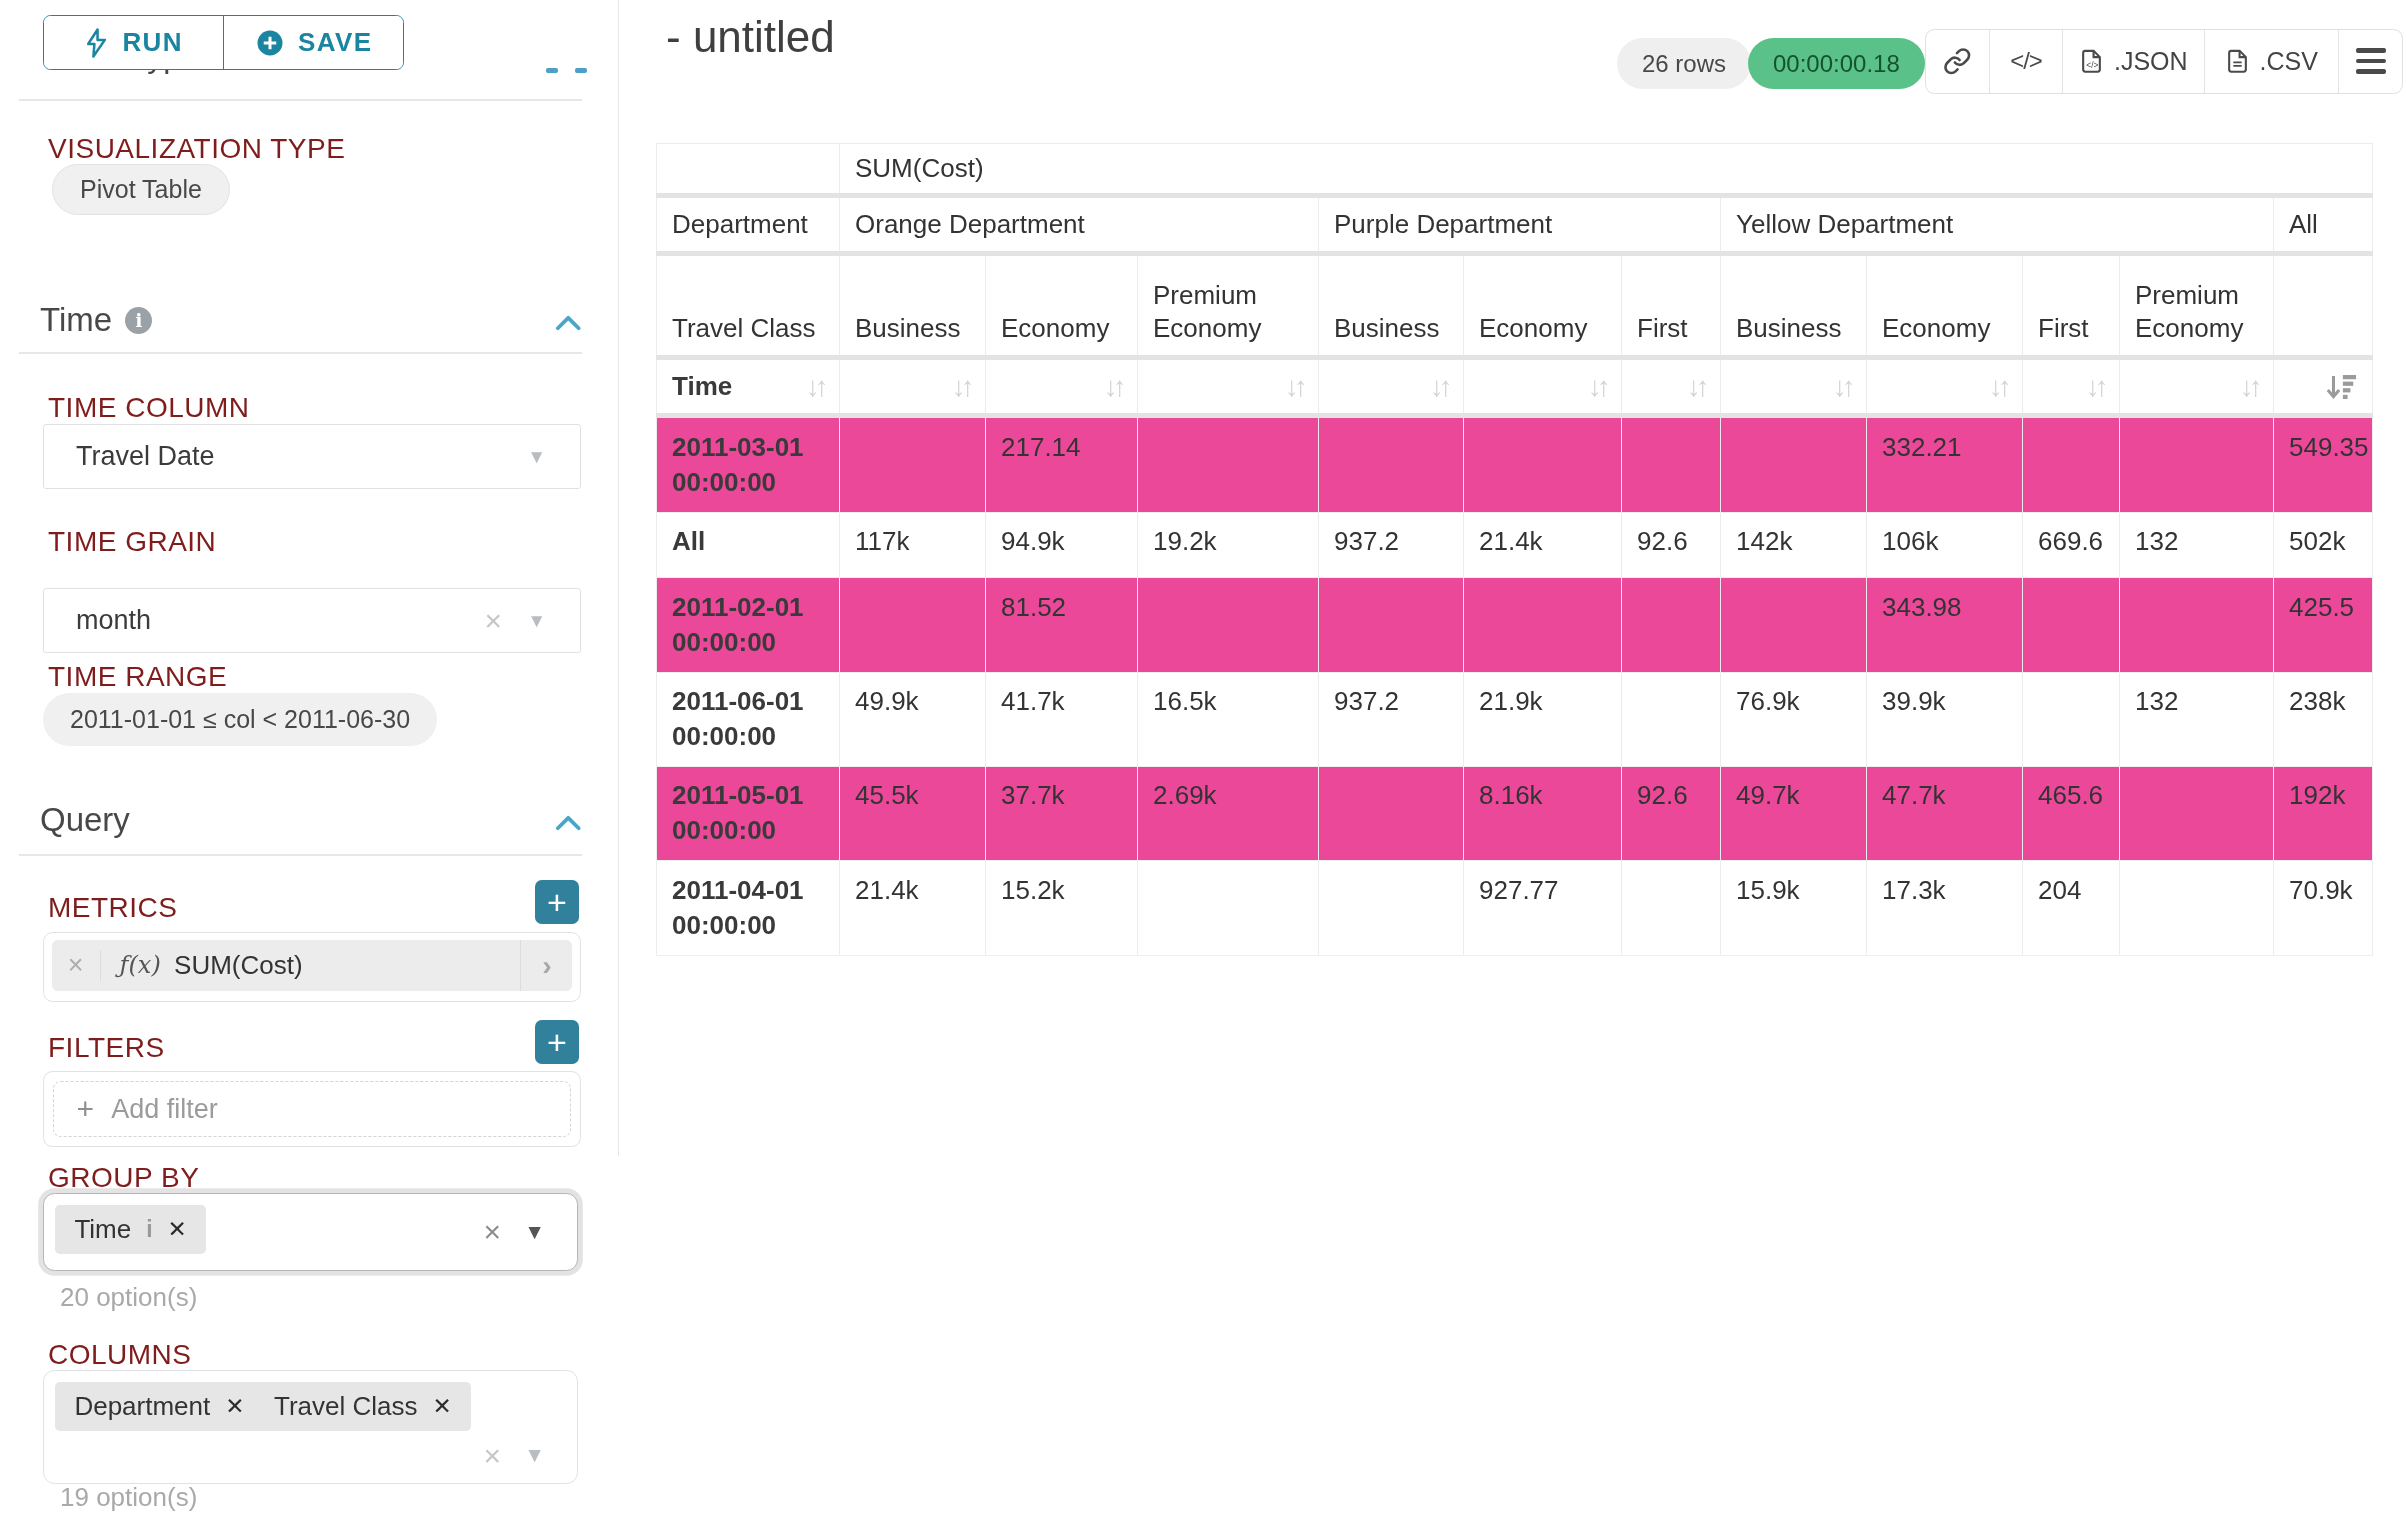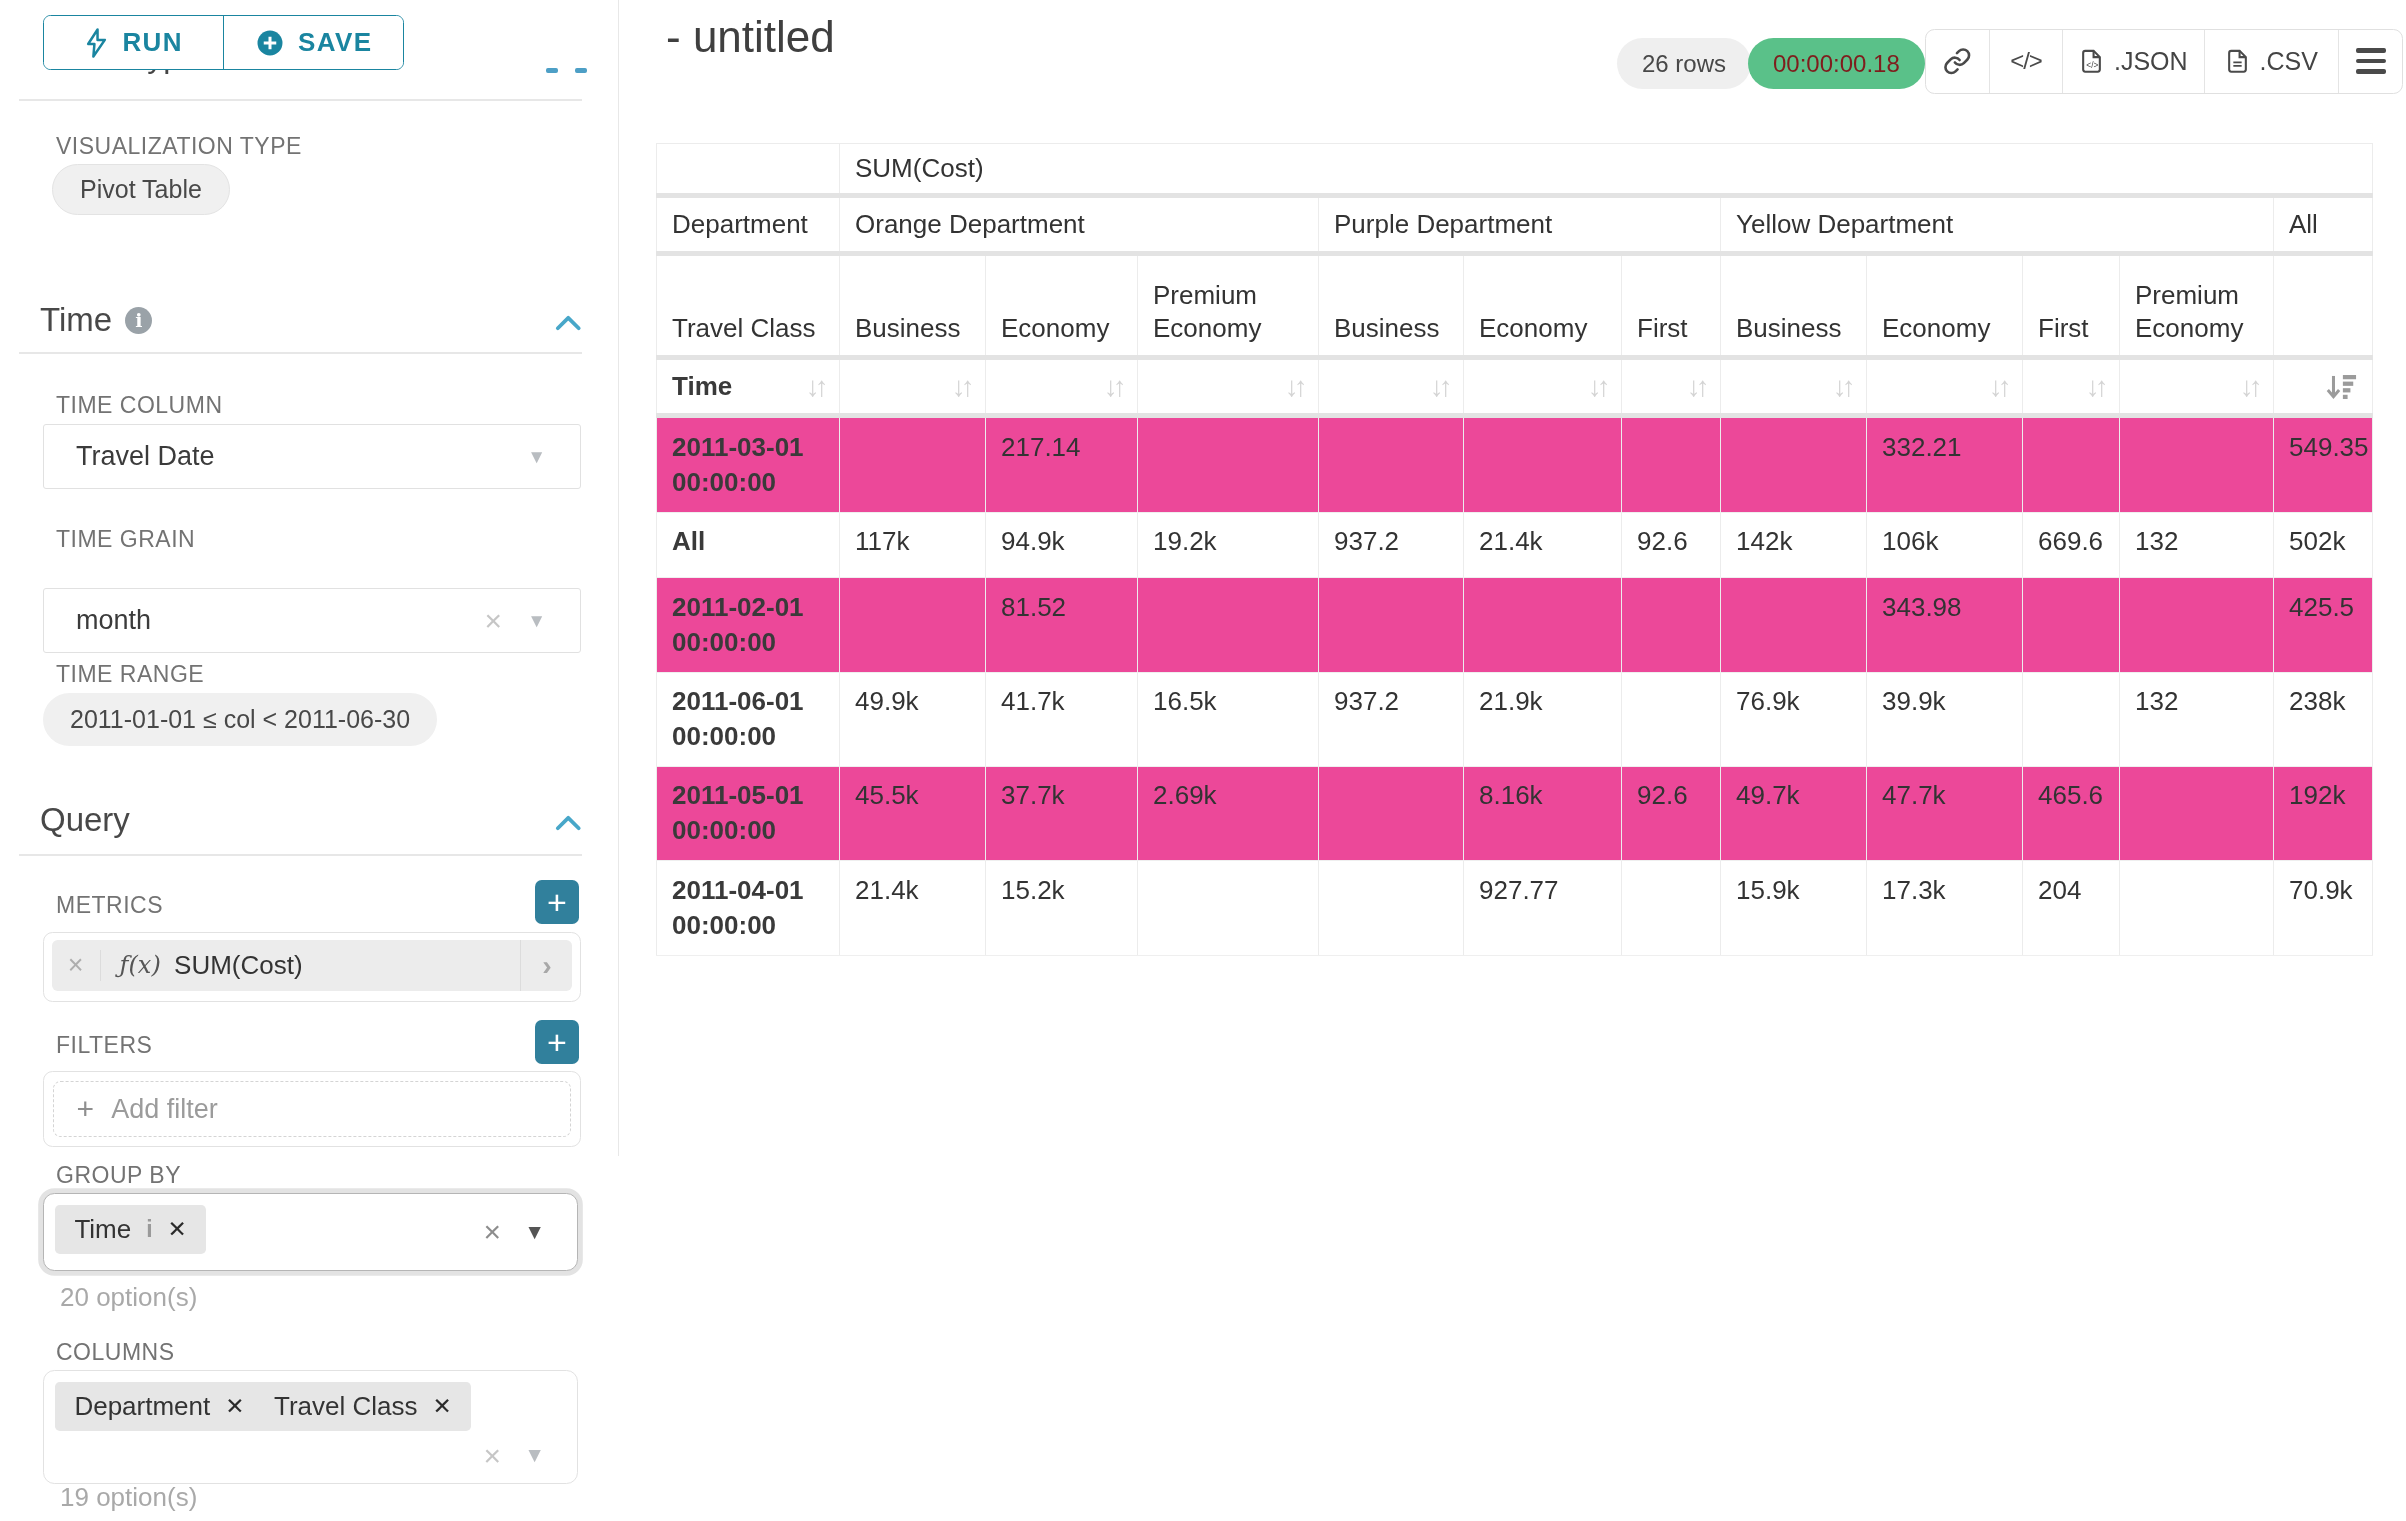--- a/index.html
+++ b/index.html
@@ -10,21 +10,21 @@
   
   .sidebar{position:absolute;left:0;top:0;width:618px;height:1156px;background:#fff;border-right:1.9px solid #e8e8e8;}
   .clipped-heading{position:absolute;left:43px;top:38px;font-size:32px;color:#454545;z-index:0;white-space:nowrap;}
   .topbar{position:absolute;left:0;top:0;width:618px;height:70px;background:#fff;z-index:1;}
   .btn-group{position:absolute;left:43px;top:15px;display:flex;border:1.9px solid #1a85a0;border-radius:7.6px;overflow:hidden;background:#fff;}
   .run-save-btn{display:flex;align-items:center;justify-content:center;gap:13.3px;width:179px;height:53px;
       color:#1a85a0;font-size:26px;font-weight:700;letter-spacing:1.4px;background:#fff;cursor:pointer;}
   .run-save-btn+.run-save-btn{border-left:1.9px solid #1a85a0;}
   .blue-dash{position:absolute;width:12.4px;height:4.8px;background:#4d9fc6;border-radius:1.9px;z-index:2;}
   .divider{position:absolute;left:19px;width:563px;height:1.9px;background:#e7e7e7;}
-  .ctl-label{position:absolute;left:56px;font-size:23px;color:#737373;letter-spacing:0.5px;}
+  .ctl-label{position:absolute;left:48px;font-size:28px;color:#7f1d1d;letter-spacing:0.5px;}
   .section-head{position:absolute;left:40px;font-size:33px;color:#484848;display:flex;align-items:center;gap:13.3px;}
   .info-circle{display:inline-flex;align-items:center;justify-content:center;width:27px;height:27px;border-radius:50%;
       background:#9aa2a8;color:#fff;font-size:19px;font-weight:700;font-family:"DejaVu Serif",serif;}
   .chev{position:absolute;left:554px;width:28.5px;height:19px;}
   .pill{display:inline-flex;align-items:center;background:#f0f0f0;border:1px solid #e3e3e3;border-radius:28.5px;
       padding:0 27px;height:49px;font-size:25px;color:#484848;}
   .select{position:absolute;left:43px;width:536px;height:63px;border:1.9px solid #e1e1e1;border-radius:3px;
       background:#fff;display:flex;align-items:center;}
   .select .val{margin-left:32px;font-size:27px;color:#3b3b3b;}
   .sel-caret{position:absolute;right:34px;top:50%;transform:translateY(-50%);font-size:19px;color:#b9bdc1;}
@@ -54,21 +54,21 @@
   .cols-box{position:absolute;left:43px;width:533px;height:112px;border:1.9px solid #e2e2e2;border-radius:11.4px;background:#fff;}
   .cols-clear{position:absolute;right:76px;top:68px;font-size:30px;color:#c6c6c6;}
   .cols-caret{position:absolute;right:32px;top:72px;font-size:21px;color:#b9bdc1;}
   .hint{position:absolute;left:60px;font-size:26px;color:#a9a9a9;}
 
   
   .page-title{position:absolute;left:666px;top:12px;font-size:44px;color:#3f3f3f;}
   .rows-pill{position:absolute;left:1617px;top:38px;height:51px;background:#efefef;border-radius:26px;
       display:flex;align-items:center;padding:0 25px;font-size:24px;color:#484848;}
   .timer-pill{position:absolute;left:1748px;top:38px;height:51px;background:#5ac189;border-radius:26px;
-      display:flex;align-items:center;padding:0 25px;font-size:24px;color:#7f1d1d;}
+      display:flex;align-items:center;padding:0 25px;font-size:24px;color:#14532d;}
   .export-group{position:absolute;left:1925px;top:28.5px;height:63px;border:1.9px solid #e0e0e0;border-radius:9.5px;
       display:flex;background:#fff;overflow:hidden;}
   .export-cell{display:flex;align-items:center;justify-content:center;gap:9.5px;height:100%;font-size:25px;color:#444;cursor:pointer;}
   .export-cell+.export-cell{border-left:1.9px solid #e4e4e4;}
   .code-glyph{font-size:24px;color:#4a4a4a;letter-spacing:-1px;}
   .burger{display:flex;flex-direction:column;gap:5.7px;}
   .burger div{width:30px;height:4.8px;background:#4a4a4a;border-radius:1.9px;}
 
   
   .pivot-wrap{position:absolute;left:656px;top:143px;}

